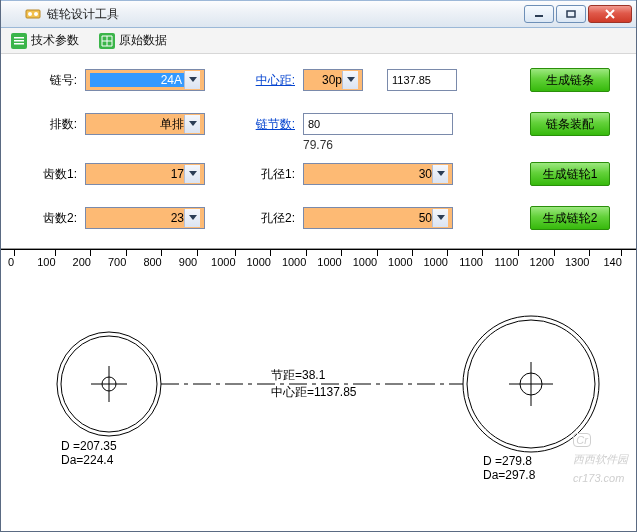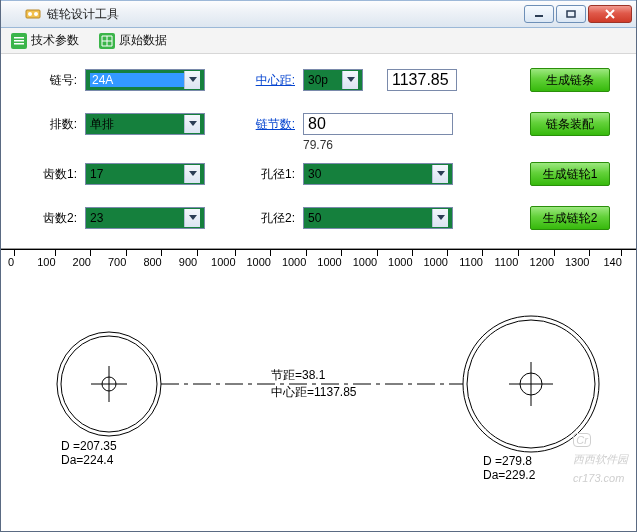--- a/index.html
+++ b/index.html
@@ -21,25 +21,25 @@
   .form-row { display: flex; align-items: center; margin-bottom: 20px; height: 24px; }
   .lbl1 { width: 52px; text-align: right; color: #000; }
   .col1 { width: 120px; margin-left: 8px; }
   .lbl2 { width: 52px; text-align: right; color: #000; margin-left: 38px; }
   .lbl2 a { color: #0645d0; text-decoration: underline; cursor: pointer; }
   .col2 { width: 78px; margin-left: 8px; display: flex; }
   .col2b { width: 70px; margin-left: 6px; }
   .btn-col { margin-left: auto; width: 82px; }
   .sub-note { margin-left: 278px; color: #333; font-size: 12px; line-height: 14px; height: 14px; margin-top: -18px; margin-bottom: 10px; }
 
-  .combo { position: relative; height: 22px; border: 1px solid #7a8aab; background: #15803d; display: flex; align-items: center; padding: 0 4px; }
+  .combo { position: relative; height: 22px; border: 1px solid #7a8aab; background: #fdba74; display: flex; align-items: center; padding: 0 4px; text-align: right; }
   .combo.highlight .combo-text { background: #3399ff; color: #fff; padding: 0 2px; }
   .combo .combo-text { flex: 1; font-size: 12px; color: #000; }
   .combo .combo-btn { width: 16px; height: 18px; border-left: 1px solid #b5c0d6; display: flex; align-items: center; justify-content: center; background: linear-gradient(#f4f7fc,#dbe4f2); }
-  .txt { height: 22px; border: 1px solid #7a8aab; background: #fff; padding: 0 4px; font-size: 16px; color: #000; display: flex; align-items: center; }
+  .txt { height: 22px; border: 1px solid #7a8aab; background: #fff; padding: 0 4px; font-size: 11px; color: #000; display: flex; align-items: center; }
 
   .gbtn { height: 24px; width: 80px; background: linear-gradient(to bottom, #9de880 0%, #62d139 45%, #36b90c 100%); border: 1px solid #2a8f0a; color: #000; font-size: 12px; text-align: center; line-height: 22px; border-radius: 2px; cursor: pointer; }
 
   .drawing { position: relative; height: 242px; border-top: 1px solid #999; background: #fff; overflow: hidden; }
   .ruler { position: absolute; top: 0; left: 0; right: 0; height: 28px; border-top: 1px solid #000; background: #fff; }
   .tick { position: absolute; top: 0; font-size: 11px; color: #000; }
   .tick .line { width: 1px; height: 6px; background: #000; margin: 0 auto; }
   .tick .num { position: relative; left: -50%; white-space: nowrap; }
 
   .sprocket-label { position: absolute; font-size: 12px; color: #000; line-height: 14px; }
@@ -316,21 +316,21 @@
       <div>节距=38.1</div>
       <div>中心距=1137.85</div>
     </div>
 
     <div class="sprocket-label" style="left:60px; top:190px">
       <div>D =207.35</div>
       <div>Da=224.4</div>
     </div>
     <div class="sprocket-label" style="left:482px; top:205px">
       <div>D =279.8</div>
-      <div>Da=229.2</div>
+      <div>Da=297.8</div>
     </div>
 
     <div class="watermark">
       <span class="bubble">Cr</span>
       <span>西西软件园</span>
       <span>cr173.com</span>
     </div>
   </div>
 
 </div>

